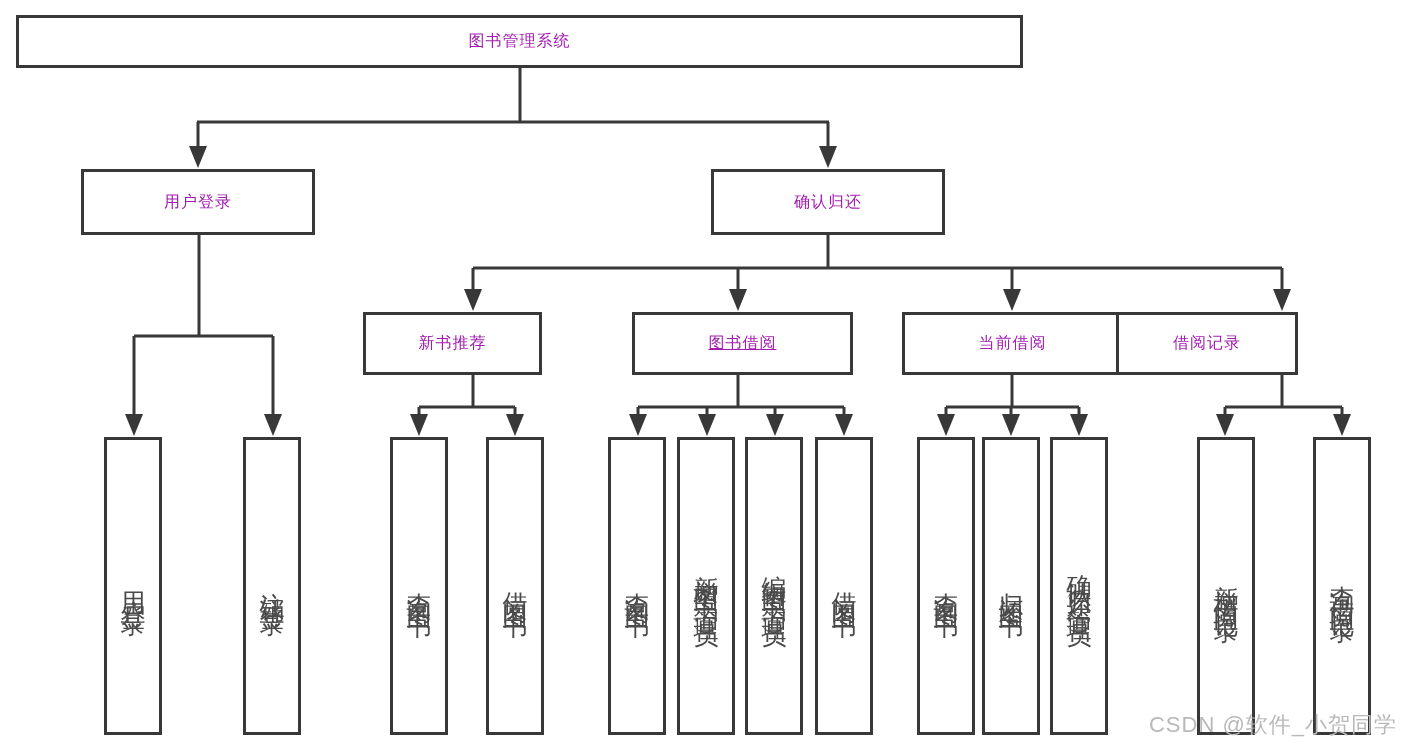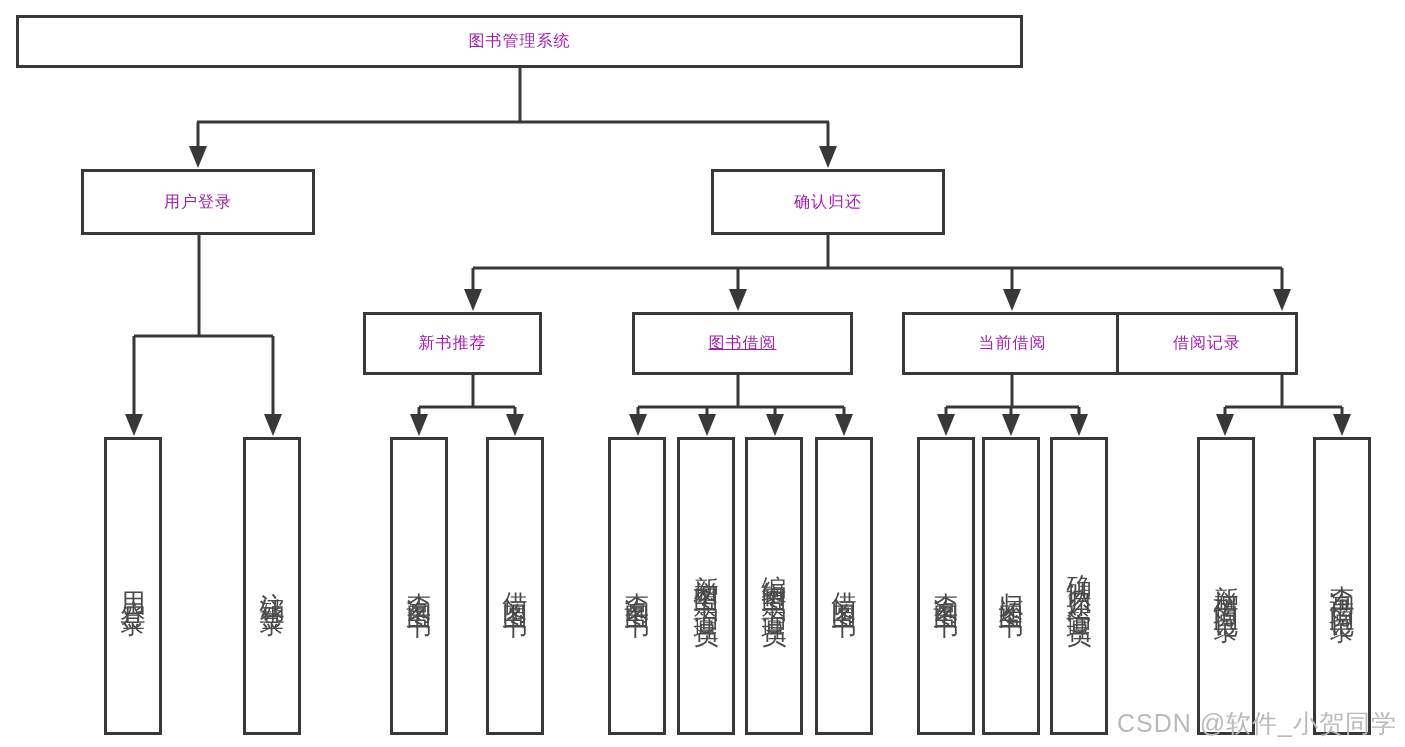--- a/index.html
+++ b/index.html
@@ -54,21 +54,21 @@
     letter-spacing: 7px;
     line-height: 1;
     color: #4a4a4a;
     max-height: 288px;
     white-space: nowrap;
   }
   #watermark {
     position: absolute;
     right: 8px;
     bottom: 7px;
-    font-size: 25px;
+    font-size: 22px;
     color: #b9b9b9;
     letter-spacing: 1px;
     z-index: 5;
     margin-left: 48px;
   }
   
   #node-root            { left: 16px;   top: 15px;  width: 1007px; height: 53px; }
   #node-user-login      { left: 81px;   top: 169px; width: 234px;  height: 66px; }
   #node-book-management { left: 711px;  top: 169px; width: 234px;  height: 66px; }
   #node-new-book-recommend { left: 363px;  top: 312px; width: 179px; height: 63px; }

